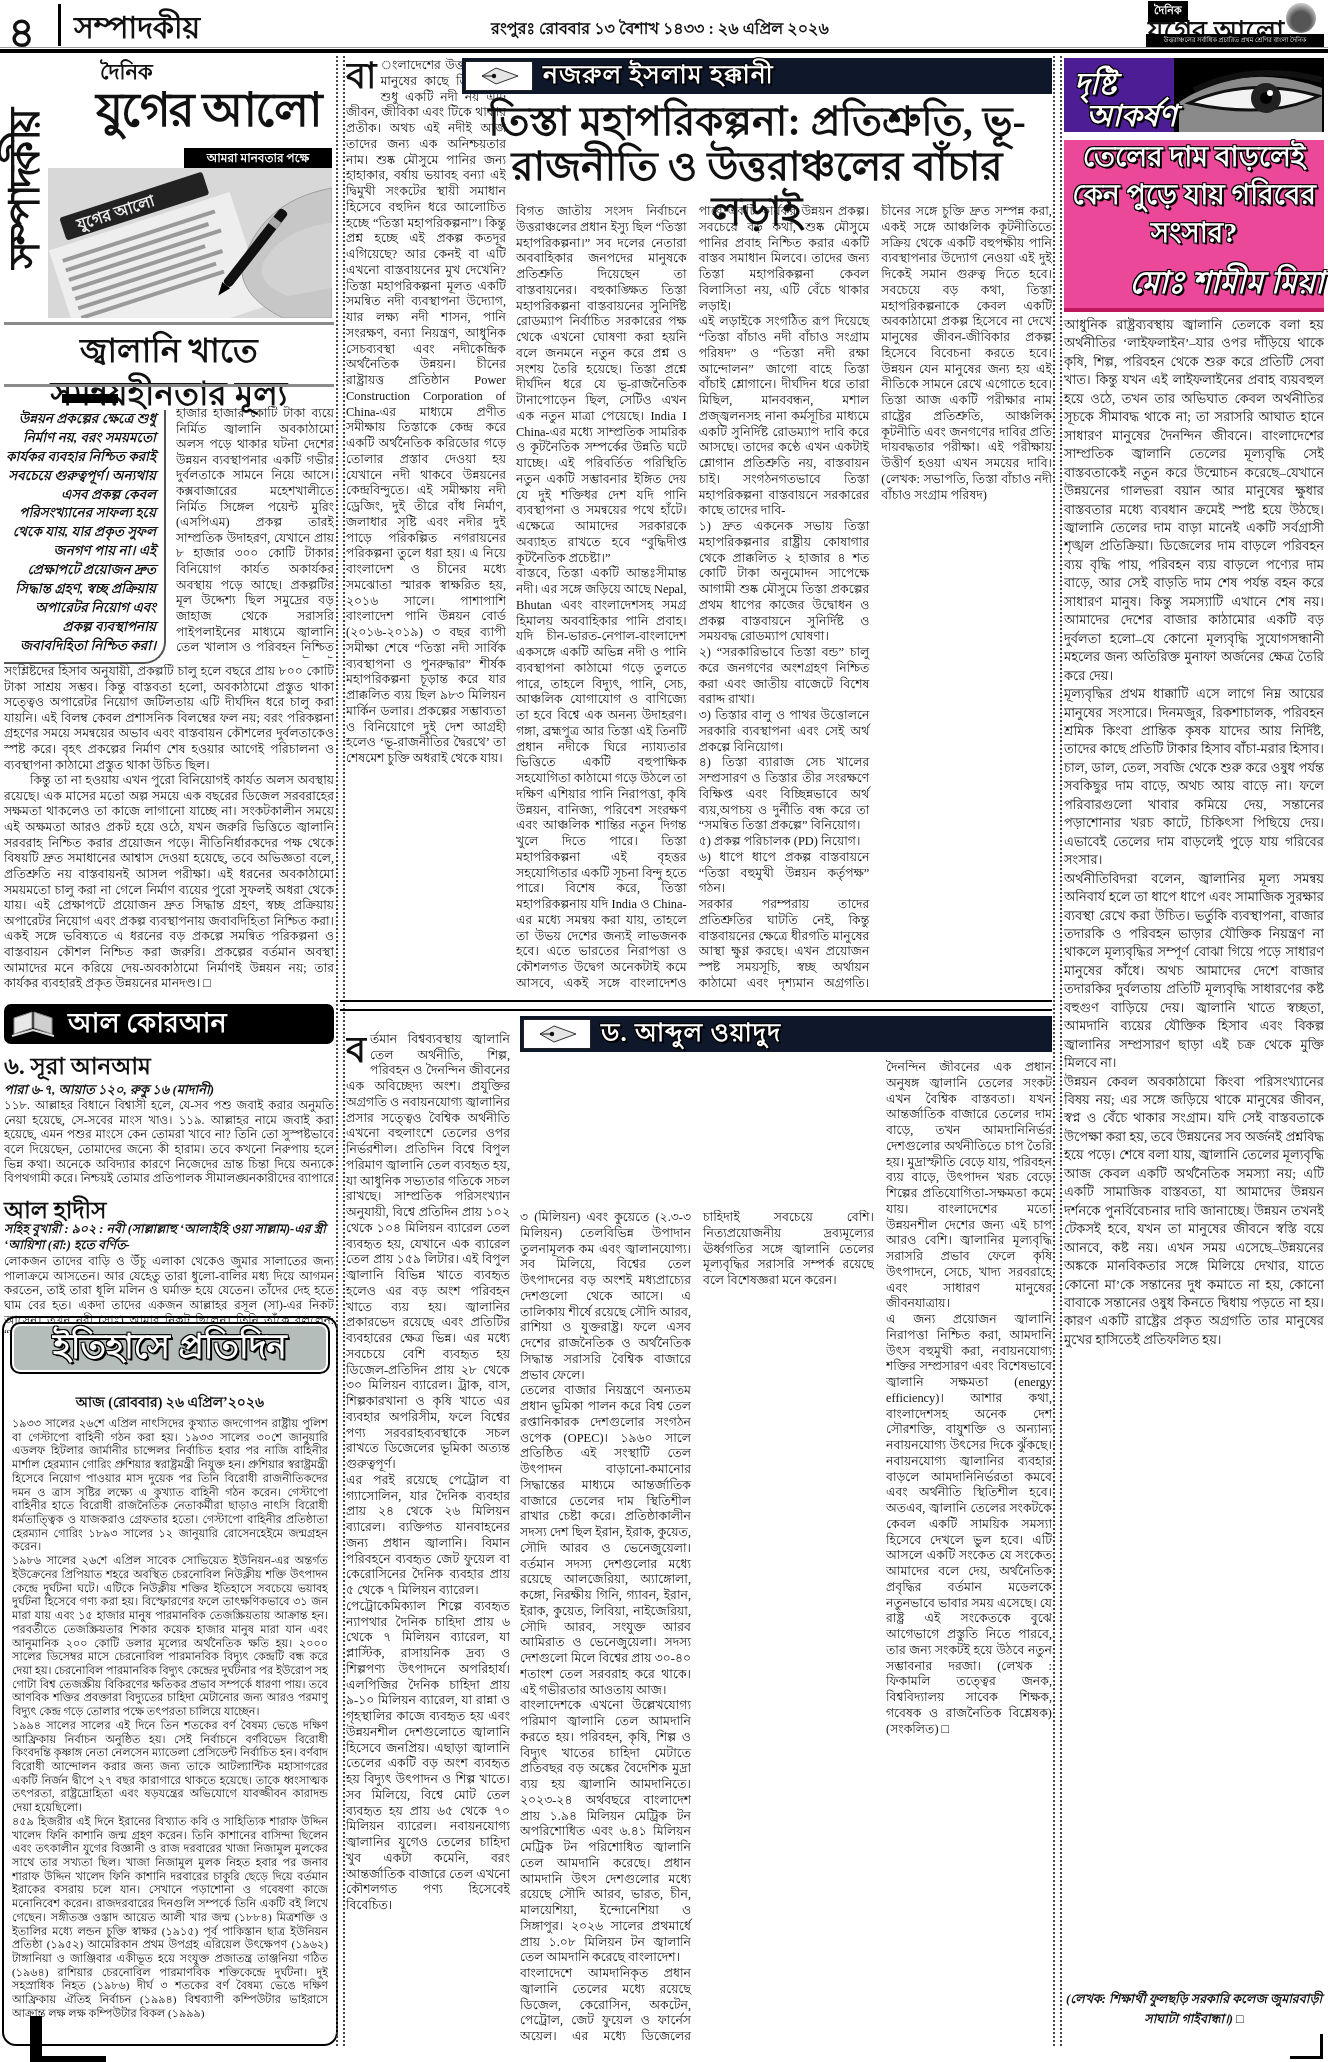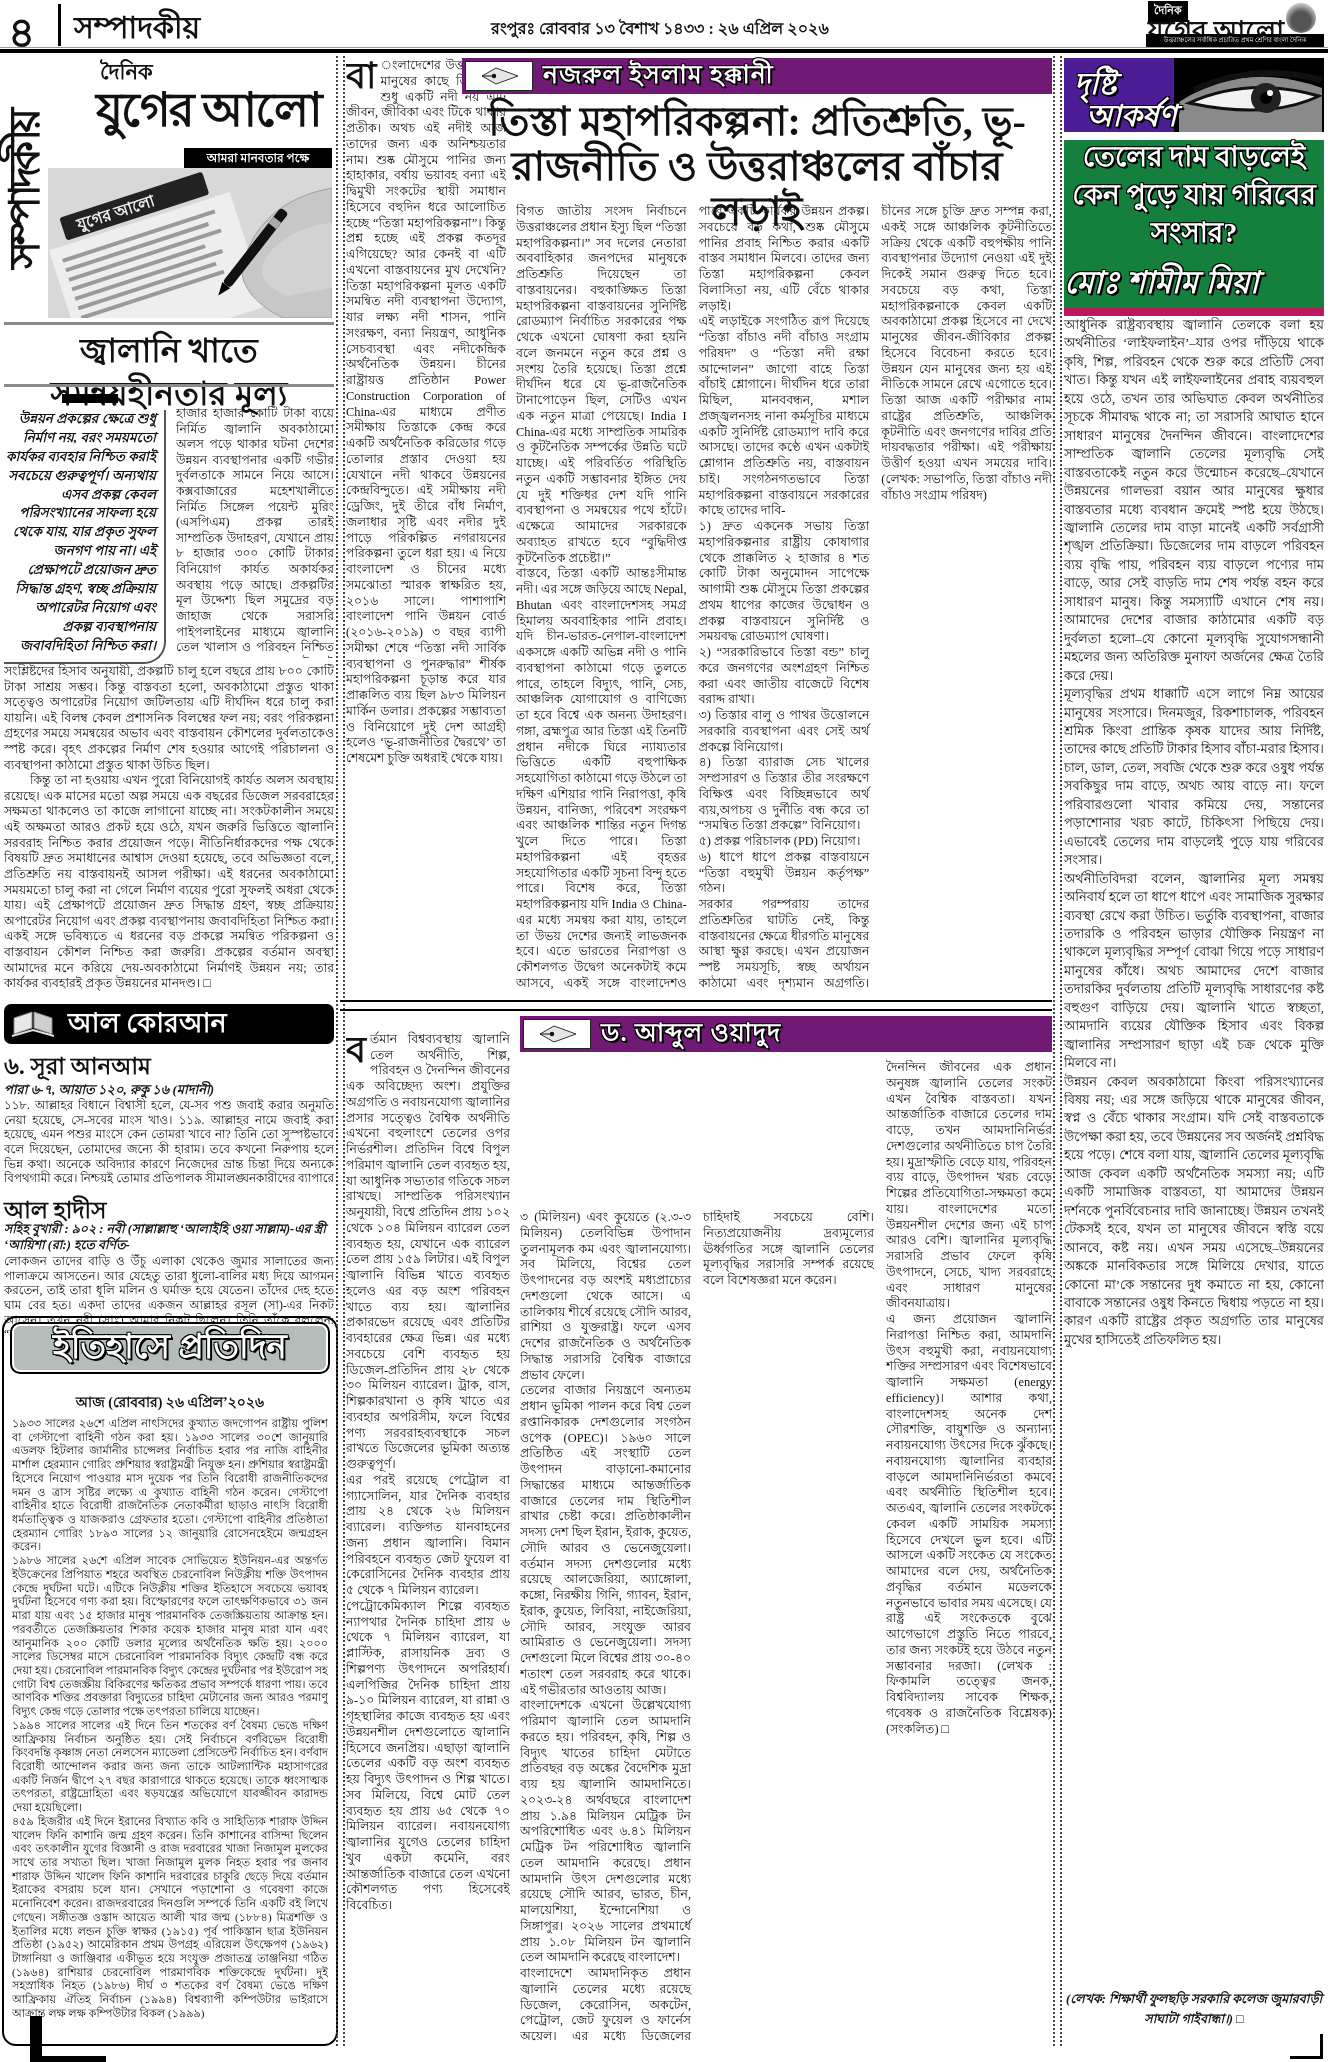--- a/index.html
+++ b/index.html
@@ -6,21 +6,21 @@
   .page{position:relative;width:1328px;height:2062px;background:#fff;color:#111;
         font-family:"Liberation Serif",serif;overflow:hidden;}
   .abs{position:absolute;}
   .just{text-align:justify;}
   .prelines{white-space:pre-line;}
   .body-txt{font-size:12.3px;line-height:1.27;}
   .outl{color:#fff;text-shadow:-1px -1px 0 #000,1px -1px 0 #000,-1px 1px 0 #000,1px 1px 0 #000,2px 2px 0 #000;}
   .grayrule{background:#8a8a8a;height:3px;}
   .dotsep{width:5px;border-left:2px dotted #444;border-right:2px dotted #444;}
   .dropcap{float:left;font-size:36px;line-height:.9;font-weight:900;padding:2px 4px 0 0;}
-  .bar{background:#701a75;display:flex;align-items:center;gap:10px;}
+  .bar{background:#0f172a;display:flex;align-items:center;gap:10px;}
   .bar .nibbox{background:#fff;border:1px solid #222;width:66px;height:28px;margin-left:3px;
        display:flex;align-items:center;justify-content:center;flex:0 0 auto;}
   .bar .blabel{font-size:25px;font-weight:900;letter-spacing:1px;}
   .headline{font-weight:900;text-align:center;line-height:1.12;}
   .cols3{column-count:3;column-gap:12px;column-fill:auto;}
   .cols2{column-count:2;column-gap:12px;column-fill:auto;}
   .authnote{font-weight:700;font-style:italic;}
 </style>
 </head>
 <body>
@@ -169,21 +169,21 @@
       <path d="M5 44 Q70 2 148 30 L148 74 L5 74 Z" fill="#8a8a8a"></path>
       <path d="M15 45 Q75 18 145 38 Q95 62 15 45 Z" fill="#f2f2f2" stroke="#111" stroke-width="3"></path>
       <circle cx="92" cy="40" r="15" fill="#222"></circle>
       <circle cx="92" cy="40" r="6" fill="#000"></circle>
       <circle cx="96" cy="35" r="3" fill="#fff"></circle>
       <path d="M20 32 Q80 4 148 22" fill="none" stroke="#111" stroke-width="6"></path>
     </svg>
     <span class="abs outl" style="left:10px;top:2px;font-size:30px;font-weight:900;font-style:italic;">দৃষ্টি</span>
     <span class="abs outl" style="left:22px;top:34px;font-size:30px;font-weight:900;font-style:italic;">আকর্ষণ</span>
   </div>
-  <div class="abs" style="left:1064px;top:140px;width:260px;height:168px;background:#15803d;border-bottom:8px solid #be185d;display:flex;flex-direction:column;align-items:flex-start;justify-content:center;">
+  <div class="abs" style="left:1064px;top:140px;width:260px;height:168px;background:#ec4899;border-bottom:4px solid #be185d;display:flex;flex-direction:column;align-items:flex-end;justify-content:center;">
     <div class="outl" style="font-size:28px;font-weight:900;text-align:center;line-height:1.35;padding:0 4px;">তেলের দাম বাড়লেই কেন পুড়ে যায় গরিবের সংসার?</div>
     <div class="outl" style="font-size:31px;font-weight:900;font-style:italic;margin-top:6px;">মোঃ শামীম মিয়া</div>
   </div>
   <div class="abs just prelines" style="left:1064px;top:316px;width:260px;height:1672px;font-size:13px;line-height:1.42;overflow:hidden;">আধুনিক রাষ্ট্রব্যবস্থায় জ্বালানি তেলকে বলা হয় অর্থনীতির ‘লাইফলাইন’–যার ওপর দাঁড়িয়ে থাকে কৃষি, শিল্প, পরিবহন থেকে শুরু করে প্রতিটি সেবা খাত। কিন্তু যখন এই লাইফলাইনের প্রবাহ ব্যয়বহুল হয়ে ওঠে, তখন তার অভিঘাত কেবল অর্থনীতির সূচকে সীমাবদ্ধ থাকে না; তা সরাসরি আঘাত হানে সাধারণ মানুষের দৈনন্দিন জীবনে। বাংলাদেশের সাম্প্রতিক জ্বালানি তেলের মূল্যবৃদ্ধি সেই বাস্তবতাকেই নতুন করে উন্মোচন করেছে–যেখানে উন্নয়নের গালভরা বয়ান আর মানুষের ক্ষুধার বাস্তবতার মধ্যে ব্যবধান ক্রমেই স্পষ্ট হয়ে উঠছে। জ্বালানি তেলের দাম বাড়া মানেই একটি সর্বগ্রাসী শৃঙ্খল প্রতিক্রিয়া। ডিজেলের দাম বাড়লে পরিবহন ব্যয় বৃদ্ধি পায়, পরিবহন ব্যয় বাড়লে পণ্যের দাম বাড়ে, আর সেই বাড়তি দাম শেষ পর্যন্ত বহন করে সাধারণ মানুষ। কিন্তু সমস্যাটি এখানে শেষ নয়। আমাদের দেশের বাজার কাঠামোর একটি বড় দুর্বলতা হলো–যে কোনো মূল্যবৃদ্ধি সুযোগসন্ধানী মহলের জন্য অতিরিক্ত মুনাফা অর্জনের ক্ষেত্র তৈরি করে দেয়।
 মূল্যবৃদ্ধির প্রথম ধাক্কাটি এসে লাগে নিম্ন আয়ের মানুষের সংসারে। দিনমজুর, রিকশাচালক, পরিবহন শ্রমিক কিংবা প্রান্তিক কৃষক যাদের আয় নির্দিষ্ট, তাদের কাছে প্রতিটি টাকার হিসাব বাঁচা-মরার হিসাব। চাল, ডাল, তেল, সবজি থেকে শুরু করে ওষুধ পর্যন্ত সবকিছুর দাম বাড়ে, অথচ আয় বাড়ে না। ফলে পরিবারগুলো খাবার কমিয়ে দেয়, সন্তানের পড়াশোনার খরচ কাটে, চিকিৎসা পিছিয়ে দেয়। এভাবেই তেলের দাম বাড়লেই পুড়ে যায় গরিবের সংসার।
 অর্থনীতিবিদরা বলেন, জ্বালানির মূল্য সমন্বয় অনিবার্য হলে তা ধাপে ধাপে এবং সামাজিক সুরক্ষার ব্যবস্থা রেখে করা উচিত। ভর্তুকি ব্যবস্থাপনা, বাজার তদারকি ও পরিবহন ভাড়ার যৌক্তিক নিয়ন্ত্রণ না থাকলে মূল্যবৃদ্ধির সম্পূর্ণ বোঝা গিয়ে পড়ে সাধারণ মানুষের কাঁধে। অথচ আমাদের দেশে বাজার তদারকির দুর্বলতায় প্রতিটি মূল্যবৃদ্ধি সাধারণের কষ্ট বহুগুণ বাড়িয়ে দেয়। জ্বালানি খাতে স্বচ্ছতা, আমদানি ব্যয়ের যৌক্তিক হিসাব এবং বিকল্প জ্বালানির সম্প্রসারণ ছাড়া এই চক্র থেকে মুক্তি মিলবে না।
 উন্নয়ন কেবল অবকাঠামো কিংবা পরিসংখ্যানের বিষয় নয়; এর সঙ্গে জড়িয়ে থাকে মানুষের জীবন, স্বপ্ন ও বেঁচে থাকার সংগ্রাম। যদি সেই বাস্তবতাকে উপেক্ষা করা হয়, তবে উন্নয়নের সব অর্জনই প্রশ্নবিদ্ধ হয়ে পড়ে। শেষে বলা যায়, জ্বালানি তেলের মূল্যবৃদ্ধি আজ কেবল একটি অর্থনৈতিক সমস্যা নয়; এটি একটি সামাজিক বাস্তবতা, যা আমাদের উন্নয়ন দর্শনকে পুনর্বিবেচনার দাবি জানাচ্ছে। উন্নয়ন তখনই টেকসই হবে, যখন তা মানুষের জীবনে স্বস্তি বয়ে আনবে, কষ্ট নয়। এখন সময় এসেছে–উন্নয়নের অঙ্ককে মানবিকতার সঙ্গে মিলিয়ে দেখার, যাতে কোনো মা’কে সন্তানের দুধ কমাতে না হয়, কোনো বাবাকে সন্তানের ওষুধ কিনতে দ্বিধায় পড়তে না হয়। কারণ একটি রাষ্ট্রের প্রকৃত অগ্রগতি তার মানুষের মুখের হাসিতেই প্রতিফলিত হয়।</div>
   <div class="abs authnote" style="left:1064px;top:1990px;width:260px;font-size:12.6px;text-align:center;">(লেখক: শিক্ষার্থী ফুলছড়ি সরকারি কলেজ জুমারবাড়ী সাঘাটা গাইবান্ধা।) □</div>
   <div class="abs" style="left:1290px;top:2034px;width:30px;height:22px;border-right:3px solid #000;border-bottom:3px solid #000;"></div>
 

